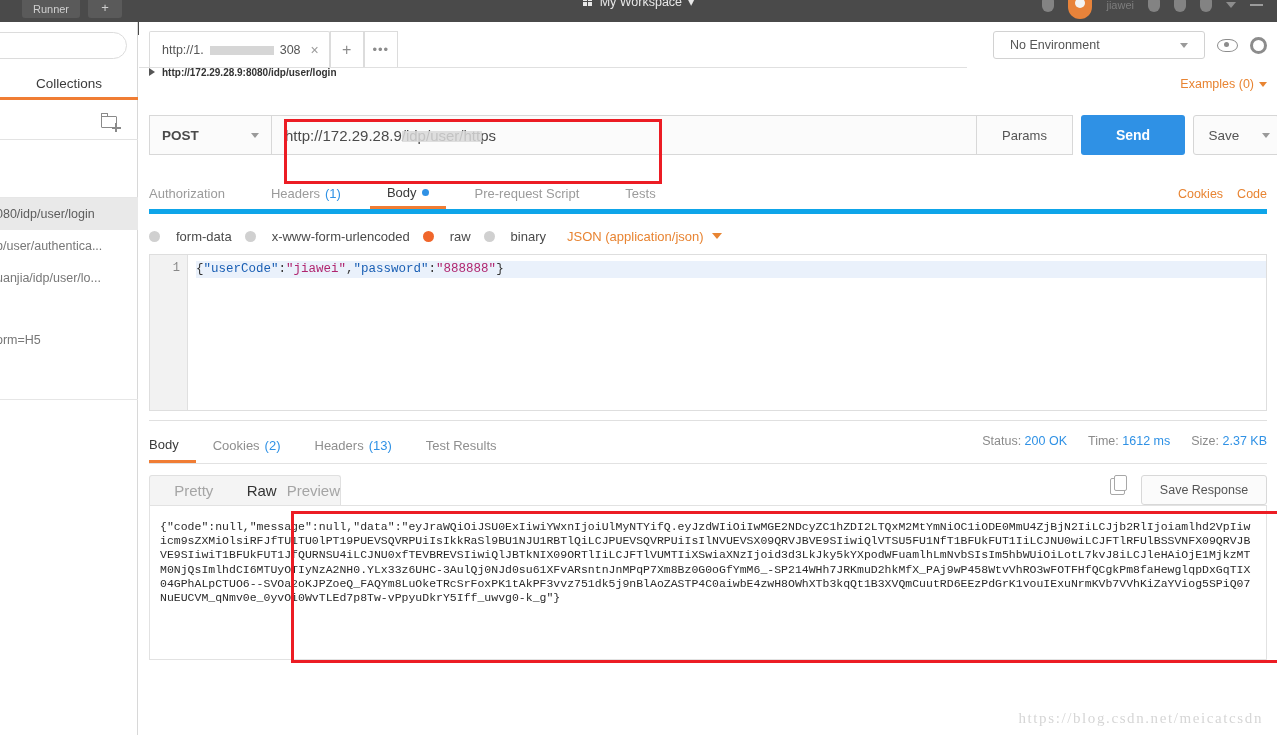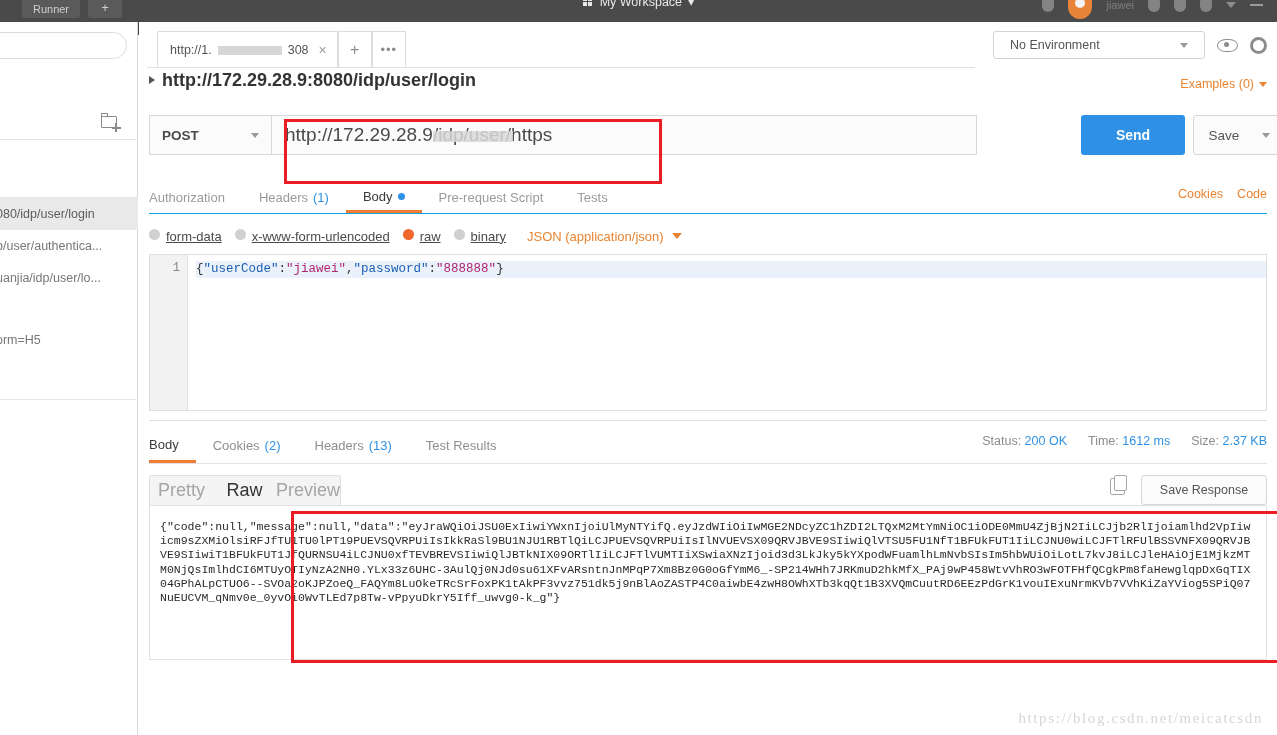--- a/index.html
+++ b/index.html
@@ -94,21 +94,21 @@
   .sb-item.sel { background: #e9e9e9; color: #5d5d5d; }
   .sb-item span { margin-left: -4px; }
   .sb-gap2 { height: 30px; }
   .sb-gap3 { height: 44px; border-bottom: 1px solid #e6e6e6; }
 
   
   .main { position: absolute; left: 139px; top: 22px; width: 1138px; height: 713px; background: #fff; }
 
   
   .reqtabs {
-    position: absolute; left: 8px; top: 0; width: 828px; height: 46px;
+    position: absolute; left: 0; top: 0; width: 828px; height: 46px;
     border-bottom: 1px solid #e0e0e0; display: flex; align-items: flex-end;
     padding-left: 10px;
   }
   .reqtab {
     height: 36px; min-width: 136px; border: 1px solid #dcdcdc; border-bottom: none;
     background: #fff; display: flex; align-items: center; gap: 6px;
     padding: 0 10px 0 12px; font-size: 12.5px; color: #555;
     border-radius: 2px 2px 0 0;
   }
   .reqtab .redact {
@@ -138,23 +138,23 @@
     border-radius: 50% 50% 50% 50% / 60% 60% 60% 60%; position: relative;
   }
   .eye:after { content:""; position:absolute; left: 6px; top: 2.2px; width: 5px; height: 5px; border-radius: 50%; background: #8c8c8c; }
   .gear {
     width: 17px; height: 17px; border: 3px solid #8c8c8c; border-radius: 50%;
     position: relative;
   }
 
   
   .breadcrumb {
-    position: absolute; left: 10px; top: 46px; height: 24px;
+    position: absolute; left: 10px; top: 38px; height: 24px;
     display: flex; align-items: center; gap: 7px;
-    font-size: 18px; color: #333; font-weight: bold; justify-content: center;
+    font-size: 10px; color: #333; font-weight: bold; justify-content: center;
   }
   .bc-tri { width: 0; height: 0; border-top: 4.5px solid transparent; border-bottom: 4.5px solid transparent; border-left: 6px solid #555; }
   .examples {
     position: absolute; right: 10px; top: 50px; height: 24px;
     display: flex; align-items: center; gap: 5px;
     color: #e88432; font-size: 12.5px;
   }
   .examples .c { width: 0; height: 0; border-left: 4px solid transparent; border-right: 4px solid transparent; border-top: 5px solid #e88432; }
 
   
@@ -162,21 +162,21 @@
   .method-box {
     position: absolute; left: 0; top: 13px; width: 122px; height: 40px;
     border: 1px solid #d8d8d8; border-right: none; background: #fbfbfb;
     display: flex; align-items: center; justify-content: space-between;
     padding: 0 12px; font-size: 13.5px; color: #4a4a4a; font-weight: bold;
   }
   .url-box {
     position: absolute; left: 122px; top: 13px; width: 706px; height: 40px;
     border: 1px solid #d8d8d8; background: #fbfbfb;
     display: flex; align-items: center; padding-left: 13px;
-    font-size: 19px; color: #4a4a4a;
+    font-size: 15px; color: #4a4a4a;
   }
   .url-box .redact2 {
     display: inline-block; width: 80px; height: 11px; background: #d8d8d8;
     margin: 0 -80px 0 0; position: relative; top: 1px; opacity: .85;
   }
   .params-btn {
     position: absolute; left: 828px; top: 13px; width: 96px; height: 40px;
     border: 1px solid #d8d8d8; border-left: none; background: #fbfbfb;
     display: flex; align-items: center; justify-content: center;
     font-size: 13px; color: #555;
@@ -200,21 +200,21 @@
   }
   
   .annot1 {
     position: absolute; left: 145px; top: 97px; width: 378px; height: 65px;
     border: 3px solid #ec1c24; pointer-events: none;
   }
 
   
   .reqsubtabs {
     position: absolute; left: 10px; top: 160px; width: 1118px; height: 32px;
-    border-bottom: 1px solid #0ea5e9; display: flex; align-items: flex-end; gap: 0;
+    border-bottom: 5px solid #0ea5e9; display: flex; align-items: flex-end; gap: 12px;
   }
   .rst {
     height: 31px; padding: 0 17px; font-size: 13px; color: #9b9b9b;
     display: flex; align-items: center; gap: 5px;
   }
   .rst:first-child { padding-left: 0; }
   .rst.active { color: #3a3a3a; border-bottom: 3px solid #f07d34; font-weight: normal; }
   .rst .cnt { color: #2f91e5; }
   .bluedot { width: 7px; height: 7px; border-radius: 50%; background: #2f91e5; }
   .rt-right {
@@ -222,21 +222,21 @@
     font-size: 12.5px; color: #e88432;
   }
 
   
   .bodytypes {
     position: absolute; left: 10px; top: 200px; height: 28px;
     display: flex; align-items: center; gap: 13px; font-size: 13px; color: #4a4a4a;
   }
   .radio { width: 11px; height: 11px; border-radius: 50%; background: #d0d0d0; display: inline-block; }
   .radio.on { background: #f0662b; }
-  .bt { display: flex; align-items: flex-start; gap: 6px; text-decoration: underline; }
+  .bt { display: flex; align-items: center; gap: 16px; }
   .jsonsel { color: #e88432; display: flex; align-items: center; gap: 8px; margin-left: 8px; }
   .jsonsel .c { width: 0; height: 0; border-left: 5px solid transparent; border-right: 5px solid transparent; border-top: 6px solid #e88432; }
 
   
   .editor {
     position: absolute; left: 10px; top: 232px; width: 1118px; height: 157px;
     border: 1px solid #dedede; background: #fff; display: flex;
   }
   .gutter {
     width: 38px; background: #f2f2f2; border-right: 1px solid #e0e0e0;
@@ -271,21 +271,21 @@
   }
   .statusline b { color: #2f91e5; font-weight: normal; }
   .respline { position: absolute; left: 10px; top: 441px; width: 1118px; height: 1px; background: #e2e2e2; }
 
   
   .prp {
     position: absolute; left: 10px; top: 453px; width: 192px; height: 30px;
     background: #f4f4f4; border: 1px solid #e0e0e0; border-bottom: none;
     border-radius: 3px 3px 0 0; display: flex; align-items: center;
   }
-  .prp div { flex: 1; text-align: center; font-size: 18px; color: #a5a5a5; }
+  .prp div { flex: 1; text-align: right; font-size: 15px; color: #a5a5a5; }
   .prp div.on { color: #333; }
   .copy-ico {
     position: absolute; right: 152px; top: 456px; width: 15px; height: 17px;
     border: 1.6px solid #a8a8a8; border-radius: 2px;
   }
   .copy-ico:before {
     content: ""; position: absolute; left: 2.5px; top: -4px; width: 11px; height: 14px;
     border: 1.6px solid #a8a8a8; border-radius: 2px; background: #fff;
   }
   .saveresp {
@@ -343,20 +343,23 @@
       <div class="tb-ico"></div>
       <div class="tb-ico"></div>
       <div class="tb-ico"></div>
       <div class="tb-caret"></div>
       <div class="tb-min"></div>
     </div>
   </div>
 
   <div class="sidebar">
     <div class="sb-search"></div>
+    <div class="sb-tabs">
+      <span>Collections</span>
+    </div>
     <div class="sb-toolrow">
       <div class="folder-plus">
         <div class="ftab"></div>
           <div class="fbody"></div>
           <div class="fp1"></div>
           <div class="fp2"></div>
       </div>
     </div>
     <div class="sb-list">
       <div class="sb-gap"></div>
@@ -412,20 +415,21 @@
       <div class="method-box">
         <span>POST</span>
         <span class="chev"></span>
       </div>
       <div class="url-box">
         <span>http://</span>
           <span>172.29.28.9</span>
           <span class="redact2"></span>
           <span>/idp/user/https</span>
       </div>
+      <div class="params-btn">Params</div>
       <div class="send-btn">Send</div>
       <div class="save-btn">Save</div>
       <div class="save-caret">
         <span class="chev"></span>
       </div>
     </div>
     <div class="annot1"></div>
 
     <div class="reqsubtabs">
       <div class="rst">

